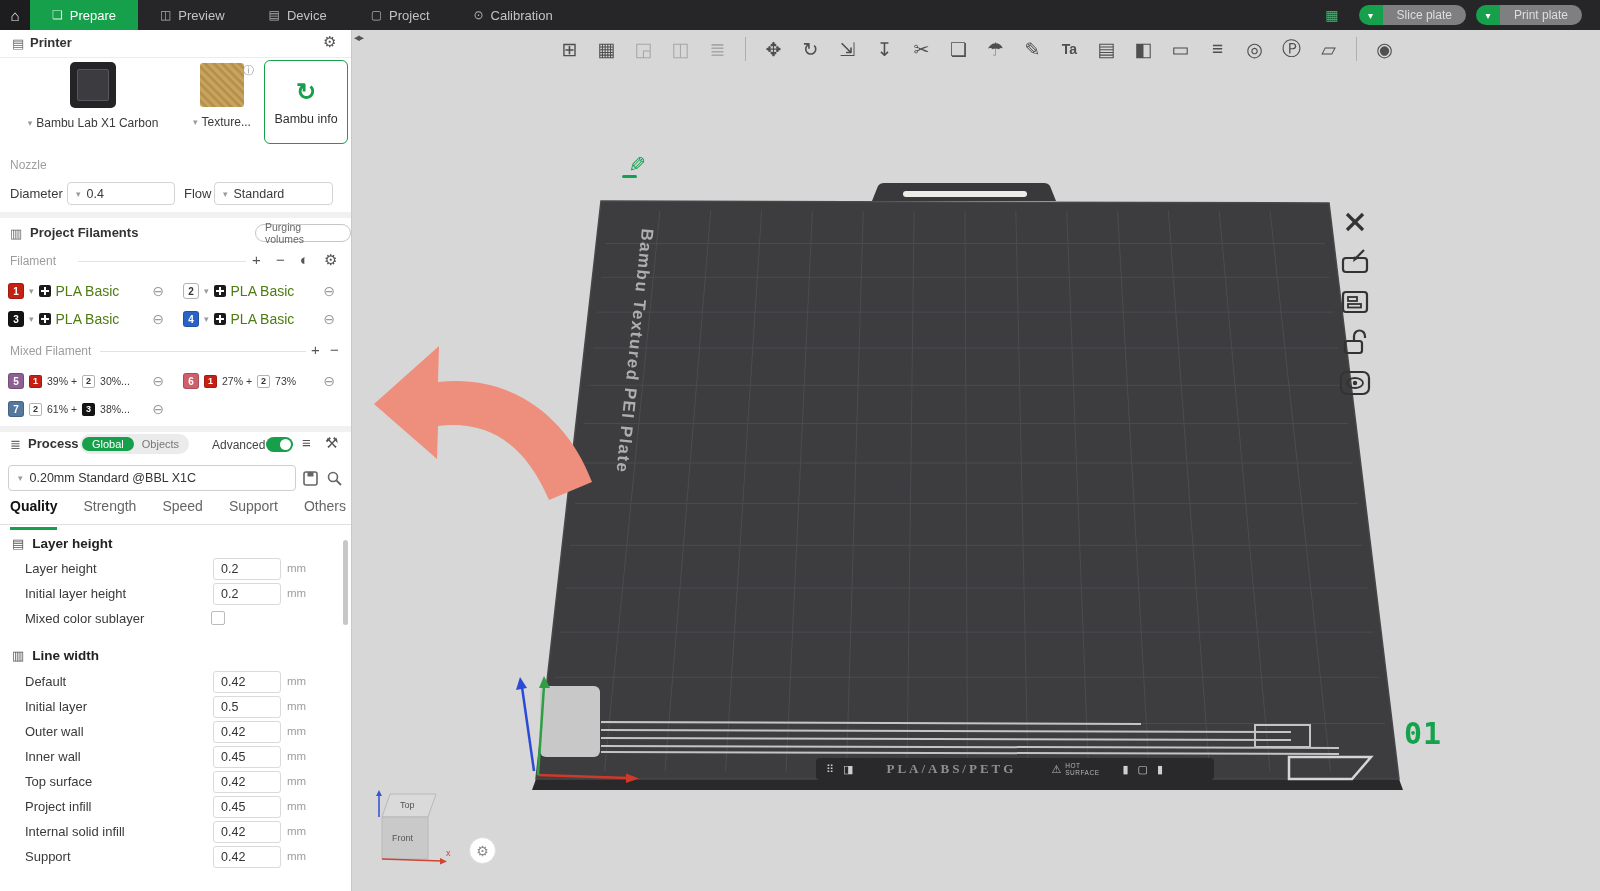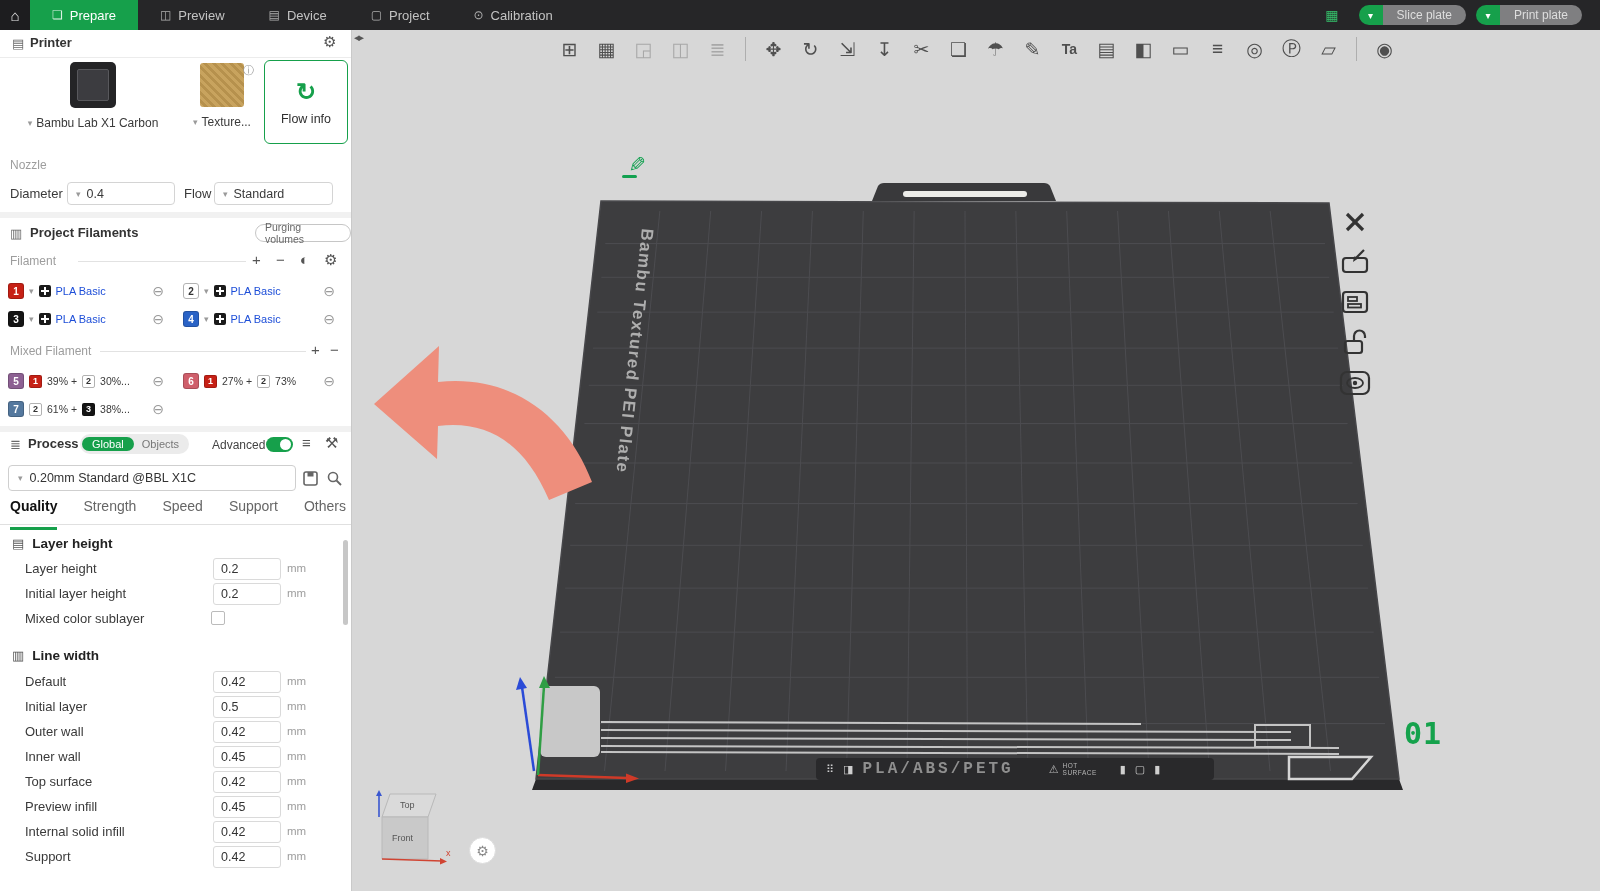--- a/index.html
+++ b/index.html
@@ -48,21 +48,21 @@
   .entry{position:absolute;height:22px;display:flex;align-items:center;gap:5px}
   .chip{width:16px;height:16px;border-radius:3px;font-size:10px;font-weight:bold;display:inline-flex;
         align-items:center;justify-content:center;border:1px solid rgba(0,0,0,.18);flex:none}
   .mchip{width:13px;height:13px;border-radius:2px;font-size:9px;font-weight:bold;display:inline-flex;
         align-items:center;justify-content:center;border:1px solid rgba(0,0,0,.18);flex:none}
   .entry .chev{color:#9a9a9a;font-size:9px}
   .brand{width:12px;height:12px;background:#1b1b1b;border-radius:2px;position:relative;flex:none}
   .brand::after{content:"";position:absolute;inset:2px;
      background:linear-gradient(90deg,transparent 43%,#fff 43%,#fff 57%,transparent 57%),
                 linear-gradient(0deg,transparent 43%,#fff 43%,#fff 57%,transparent 57%)}
-  .fname{font-size:11px;color:#1d4ed8;white-space:nowrap}
+  .fname{font-size:14px;color:#4d7c0f;white-space:nowrap}
   .rm{margin-left:auto;color:#9a9a9a;font-size:14px}
   .pct{font-size:10.5px;color:#3a3a3a;white-space:nowrap}
   .seg{position:absolute;left:80px;top:404px;height:20px;background:#ebebeb;border-radius:10px;display:flex;align-items:center;padding:2px}
   .seg .on{background:#16a04b;color:#fff;font-size:11px;border-radius:9px;padding:1px 10px}
   .seg .off{color:#777;font-size:11px;padding:1px 8px}
   .switch{position:absolute;left:266px;top:407px;width:27px;height:15px;border-radius:8px;background:#16a04b}
   .switch::after{content:"";position:absolute;right:2px;top:2px;width:11px;height:11px;border-radius:50%;background:#fff}
   .preset{position:absolute;left:8px;top:435px;width:288px;height:26px;border:1px solid #cfcfcf;border-radius:4px;background:#fff;
           display:flex;align-items:center;gap:7px;padding:0 9px;font-size:12.5px;color:#333}
   .tabs{position:absolute;left:10px;top:468px;display:flex;gap:26px}
@@ -87,21 +87,21 @@
   .collapse{position:absolute;left:354px;top:31px;font-size:11px;color:#555;letter-spacing:-1px}
   .pencil{position:absolute;left:620px;top:153px;width:26px;height:28px}
   .pencil .pg{display:block;color:#12a150;font-size:21px;transform:scaleX(-1)}
   .pencil .pl{position:absolute;left:2px;top:22px;width:15px;height:2.5px;background:#12a150;border-radius:2px}
   .side-tool{position:absolute;left:1338px;width:34px;height:34px;display:flex;align-items:center;justify-content:center}
   .plate-num{position:absolute;left:1404px;top:716px;font-family:"DejaVu Sans Mono",monospace;
              font-size:30px;font-weight:bold;color:#15a24c;letter-spacing:1px}
   #platebar{position:absolute;left:816px;top:758px;width:398px;height:22px;background:#29292b;border-radius:4px;
             display:flex;align-items:center;gap:9px;padding:0 10px}
   #platebar .pbi{color:#cfcfcf;font-size:11px}
-  #platebar .mat{font-family:Liberation Mono, monospace;font-size:16px;font-weight:bold;color:#8f8f8f;letter-spacing:3px;margin-left:0}
+  #platebar .mat{font-family:Liberation Serif, serif;font-size:13px;font-weight:bold;color:#8f8f8f;letter-spacing:3px;margin-left:24px}
   .warn{display:flex;align-items:center;gap:4px;margin-left:26px}
   .warn .wi{color:#b5b5b5;font-size:11px}
   .warn .wt{font-size:6.5px;line-height:7px;color:#b5b5b5;letter-spacing:.5px}
   .gearbtn{position:absolute;left:469px;top:837px;width:27px;height:27px;border-radius:50%;background:#fff;border:1px solid #ddd;
            display:flex;align-items:center;justify-content:center;color:#8a8a8a;font-size:14px}
   #grid line{stroke:#4c4c50;stroke-width:1}
   .navlbl{font-size:9px;fill:#555;font-family:"Liberation Sans",sans-serif}
 </style>
 </head>
 <body>
@@ -162,21 +162,21 @@
     <div class="card" style="left:184px;top:33px;width:76px">
       <div class="plate-img"></div>
       <div class="card-label">
         <span class="chev">▾</span>
         <span>Texture...</span>
       </div>
     </div>
     <span class="abs" style="left:243px;top:33px;color:#9a9a9a;font-size:11px">ⓘ</span>
     <div class="sync-card">
       <span class="sicon">↻</span>
-      <span class="slbl">Flow info</span>
+      <span class="slbl">Bambu info</span>
     </div>
 
     <span class="abs gray12" style="left:10px;top:128px">Nozzle</span>
     <span class="abs t13" style="left:10px;top:156px">Diameter</span>
     <div class="dd" style="left:67px;top:152px;width:108px">
       <span class="chev">▾</span>
       <span>0.4</span>
     </div>
     <span class="abs t13" style="left:184px;top:156px">Flow</span>
     <div class="dd" style="left:214px;top:152px;width:119px">
@@ -343,21 +343,21 @@
         <span>0.45</span>
       </div>
     <span class="sunit" style="top:720px">mm</span>
 
     <span class="srow-label" style="top:744px">Top surface</span>
     <div class="sinput" style="top:741px">
         <span>0.42</span>
       </div>
     <span class="sunit" style="top:745px">mm</span>
 
-    <span class="srow-label" style="top:769px">Preview infill</span>
+    <span class="srow-label" style="top:769px">Project infill</span>
     <div class="sinput" style="top:766px">
         <span>0.45</span>
       </div>
     <span class="sunit" style="top:770px">mm</span>
 
     <span class="srow-label" style="top:794px">Internal solid infill</span>
     <div class="sinput" style="top:791px">
         <span>0.42</span>
       </div>
     <span class="sunit" style="top:795px">mm</span>

